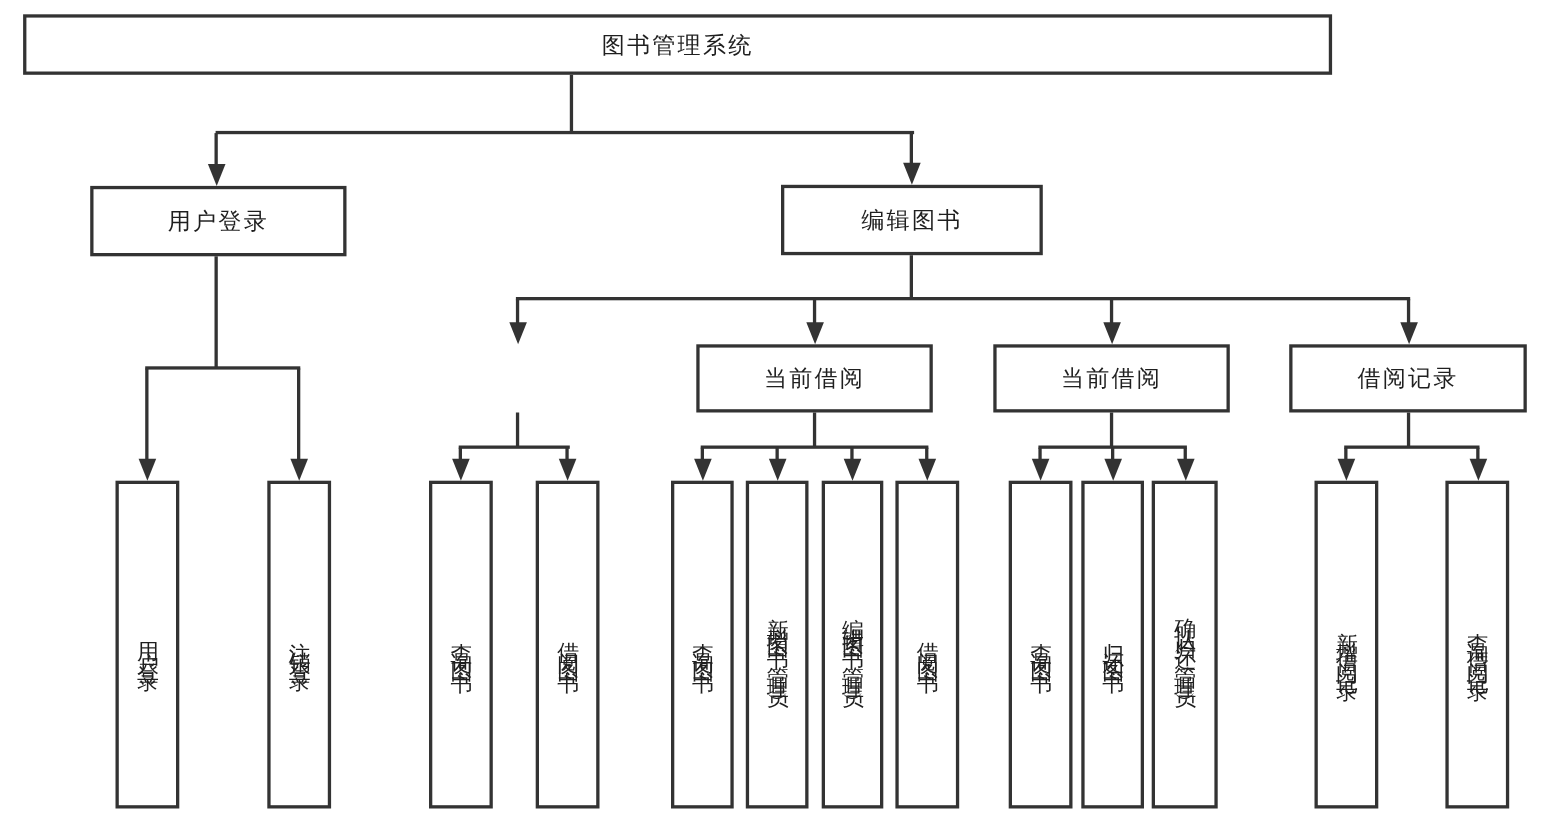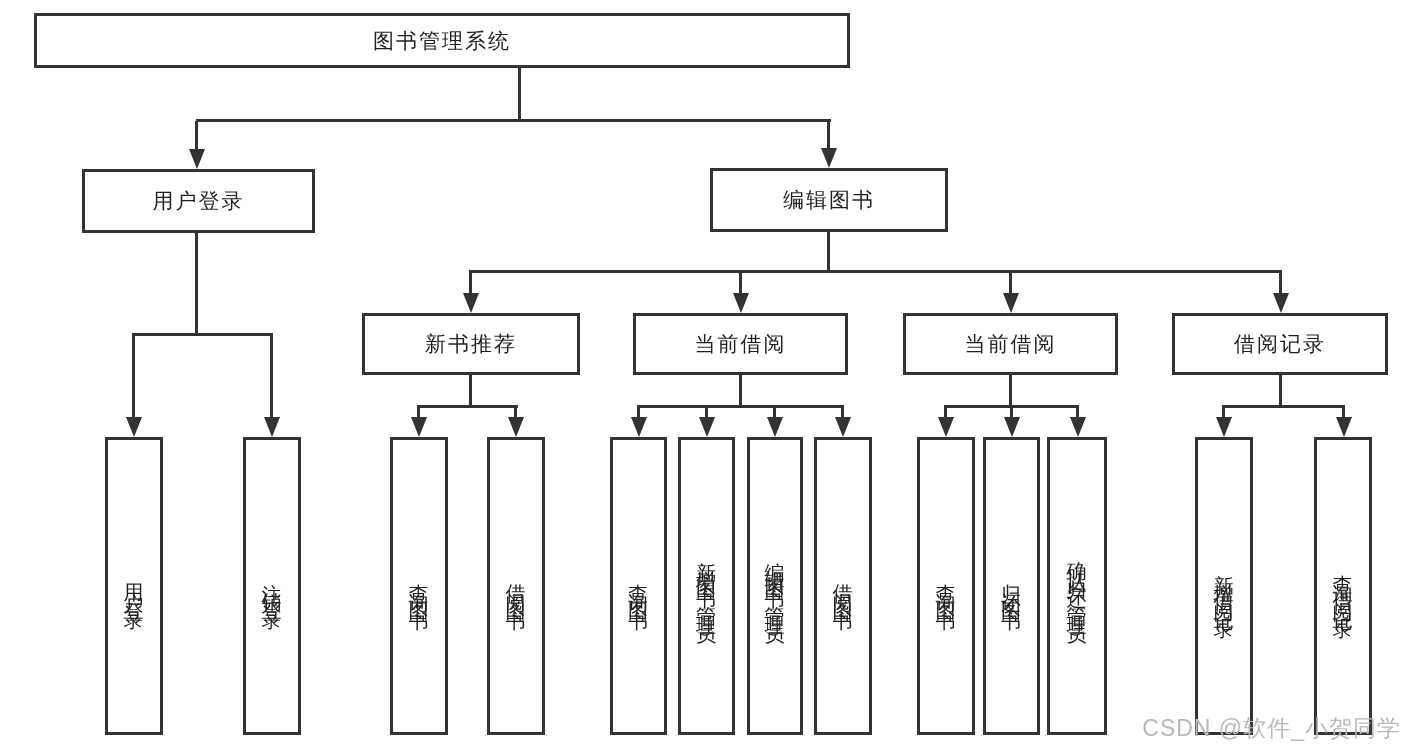--- a/index.html
+++ b/index.html
@@ -53,35 +53,32 @@
     color: #b9b9b9;
     letter-spacing: 1px;
     white-space: nowrap;
   }
 </style>
 </head>
 <body>
 
 <div id="canvas">
 
-  <div class="node hnode" style="left:34px; top:13px; width:816px; height:55px;">
+  <div class="node hnode" style="left:21px; top:13px; width:1190px; height:55px;">
     <span>图书管理系统</span>
   </div>
 
   <div class="node hnode" style="left:82px; top:169px; width:233px; height:64px;">
     <span>用户登录</span>
   </div>
 
   <div class="node hnode" style="left:710px; top:168px; width:238px; height:64px;">
     <span>编辑图书</span>
   </div>
 
-  <div class="node hnode" style="left:362px; top:313px; width:218px; height:62px;">
-    <span>新书推荐</span>
-  </div>
 
   <div class="node hnode" style="left:633px; top:313px; width:215px; height:62px;">
     <span>当前借阅</span>
   </div>
 
   <div class="node hnode" style="left:903px; top:313px; width:215px; height:62px;">
     <span>当前借阅</span>
   </div>
 
   <div class="node hnode" style="left:1172px; top:313px; width:216px; height:62px;">
@@ -192,15 +189,14 @@
   <div class="vline" style="left:1076px; top:407px; height:12px;"></div>
   <div class="arrow" style="left:1070px; top:417px;"></div>
 
   <div class="vline" style="left:1279px; top:375px; height:32px;"></div>
   <div class="hline" style="left:1222px; top:405px; width:123px;"></div>
   <div class="vline" style="left:1222px; top:407px; height:12px;"></div>
   <div class="arrow" style="left:1216px; top:417px;"></div>
   <div class="vline" style="left:1342px; top:407px; height:12px;"></div>
   <div class="arrow" style="left:1336px; top:417px;"></div>
 
-  <div class="watermark">CSDN @软件_小贺同学</div>
 
 </div>
 
 </body></html>

